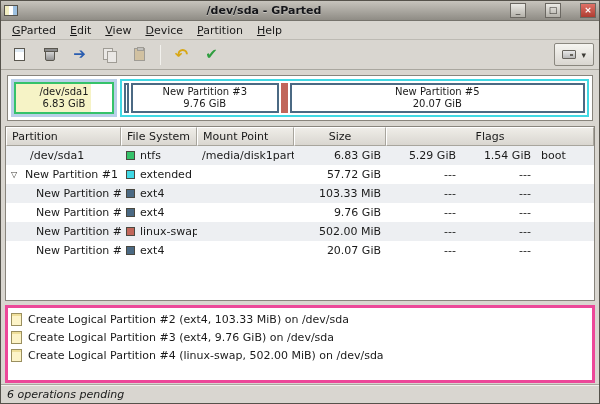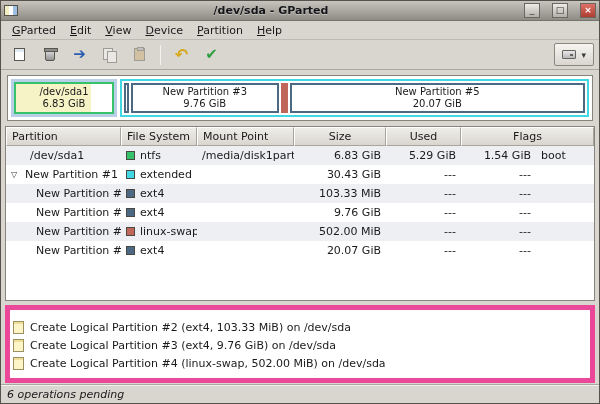--- a/index.html
+++ b/index.html
@@ -4,21 +4,21 @@
 <style>
   * { box-sizing: border-box; }
   html,body { margin:0; padding:0; background:#8f8c86; }
   body { font-family:"DejaVu Sans","Liberation Sans",sans-serif; font-size:11px; color:#1a1a1a; }
 
   .window { width:600px; height:404px; border:1px solid #55524b; background:#d9d6d0;
             display:flex; flex-direction:column; overflow:hidden; }
 
   
   .titlebar { height:20px; flex:0 0 20px; background:linear-gradient(#c7c4bd,#8f8c85);
-              display:flex; align-items:center; padding:0 3px; gap:12px; border-bottom:1px solid #76736c; }
+              display:flex; align-items:center; padding:0 3px; gap:19px; border-bottom:1px solid #76736c; }
   .app-icon { width:14px; height:11px; border:1px solid #55524b;
               background:linear-gradient(to right,#f2eec2 35%,#ffffff 35%,#ffffff 65%,#9dc0e0 65%); }
   .title-text { flex:1; text-align:center; font-weight:bold; font-size:11px; color:#15161a;
                 text-shadow:0 1px 0 rgba(255,255,255,.35); }
   .tb-btn { width:16px; height:15px; flex:0 0 16px; border:1px solid #6b6862;
             background:linear-gradient(#ecebe6,#b3b0a9); font-size:9px; line-height:13px;
             text-align:center; color:#2e2c29; cursor:default; }
   .tb-close { background:linear-gradient(#df7167,#ae3c31); color:#fff; font-weight:bold; }
 
   
@@ -97,22 +97,22 @@
   .num { justify-content:flex-end; text-align:right; }
   .th.num { text-align:center; justify-content:center; }
   .ind1 { padding-left:24px; }
   .ind2 { padding-left:30px; }
   .expander { width:14px; flex:0 0 14px; font-size:8px; color:#3c3a35; }
   .swatch { width:9px; height:9px; flex:0 0 9px; border:1px solid #4a4840; margin-right:5px; }
   .sw-ntfs { background:#35c26a; } .sw-extended { background:#41d8e4; }
   .sw-ext4 { background:#4b6983; } .sw-swap { background:#c1665a; }
 
   
-  .ops { flex:0 0 78px; margin:4px 4px 2px; border:5px solid #ec4899; background:#fff;
-         padding:8px 3px; overflow:hidden; }
+  .ops { flex:0 0 78px; margin:4px 4px 2px; border:3px solid #ec4899; background:#fff;
+         padding:2px 3px; overflow:hidden; }
   .op-row { height:18px; display:flex; align-items:center; gap:6px; }
   .op-icon { width:11px; height:13px; flex:0 0 11px; background:#fdf4c8; border:1px solid #9a8f5f;
              box-shadow:inset 0 2px 0 #efdf9a; }
 
   
   .statusbar { flex:0 0 18px; display:flex; align-items:center; padding:0 6px;
                background:#d9d6d0; border-top:1px solid #f2f1ed; box-shadow:0 -1px 0 #aaa79f;font-style:italic; }
 </style>
 </head>
 <body>
@@ -187,21 +187,20 @@
       </div>
     </div>
   </div>
 
   <div class="ptable">
     <div class="thead">
       <div class="th c-part">Partition</div>
       <div class="th c-fs">File System</div>
       <div class="th c-mount">Mount Point</div>
       <div class="th c-size num">Size</div>
-      <div class="th c-used num">Used</div>
       <div class="th c-flag num">Flags</div>
     </div>
 
     <div class="tr">
       <div class="td c-part ind1">
           <span>/dev/sda1</span>
         </div>
       <div class="td c-fs">
           <span class="swatch sw-ntfs"></span>
           <span>ntfs</span>
@@ -218,21 +217,21 @@
     <div class="tr">
       <div class="td c-part">
           <span class="expander">▽</span>
           <span>New Partition #1</span>
         </div>
       <div class="td c-fs">
           <span class="swatch sw-extended"></span>
           <span>extended</span>
         </div>
       <div class="td c-mount"></div>
-      <div class="td c-size num">30.43 GiB</div>
+      <div class="td c-size num">57.72 GiB</div>
       <div class="td c-used num">---</div>
       <div class="td c-unus num">---</div>
       <div class="td c-flag"></div>
     </div>
 
     <div class="tr">
       <div class="td c-part ind2">
           <span>New Partition #2</span>
         </div>
       <div class="td c-fs">

